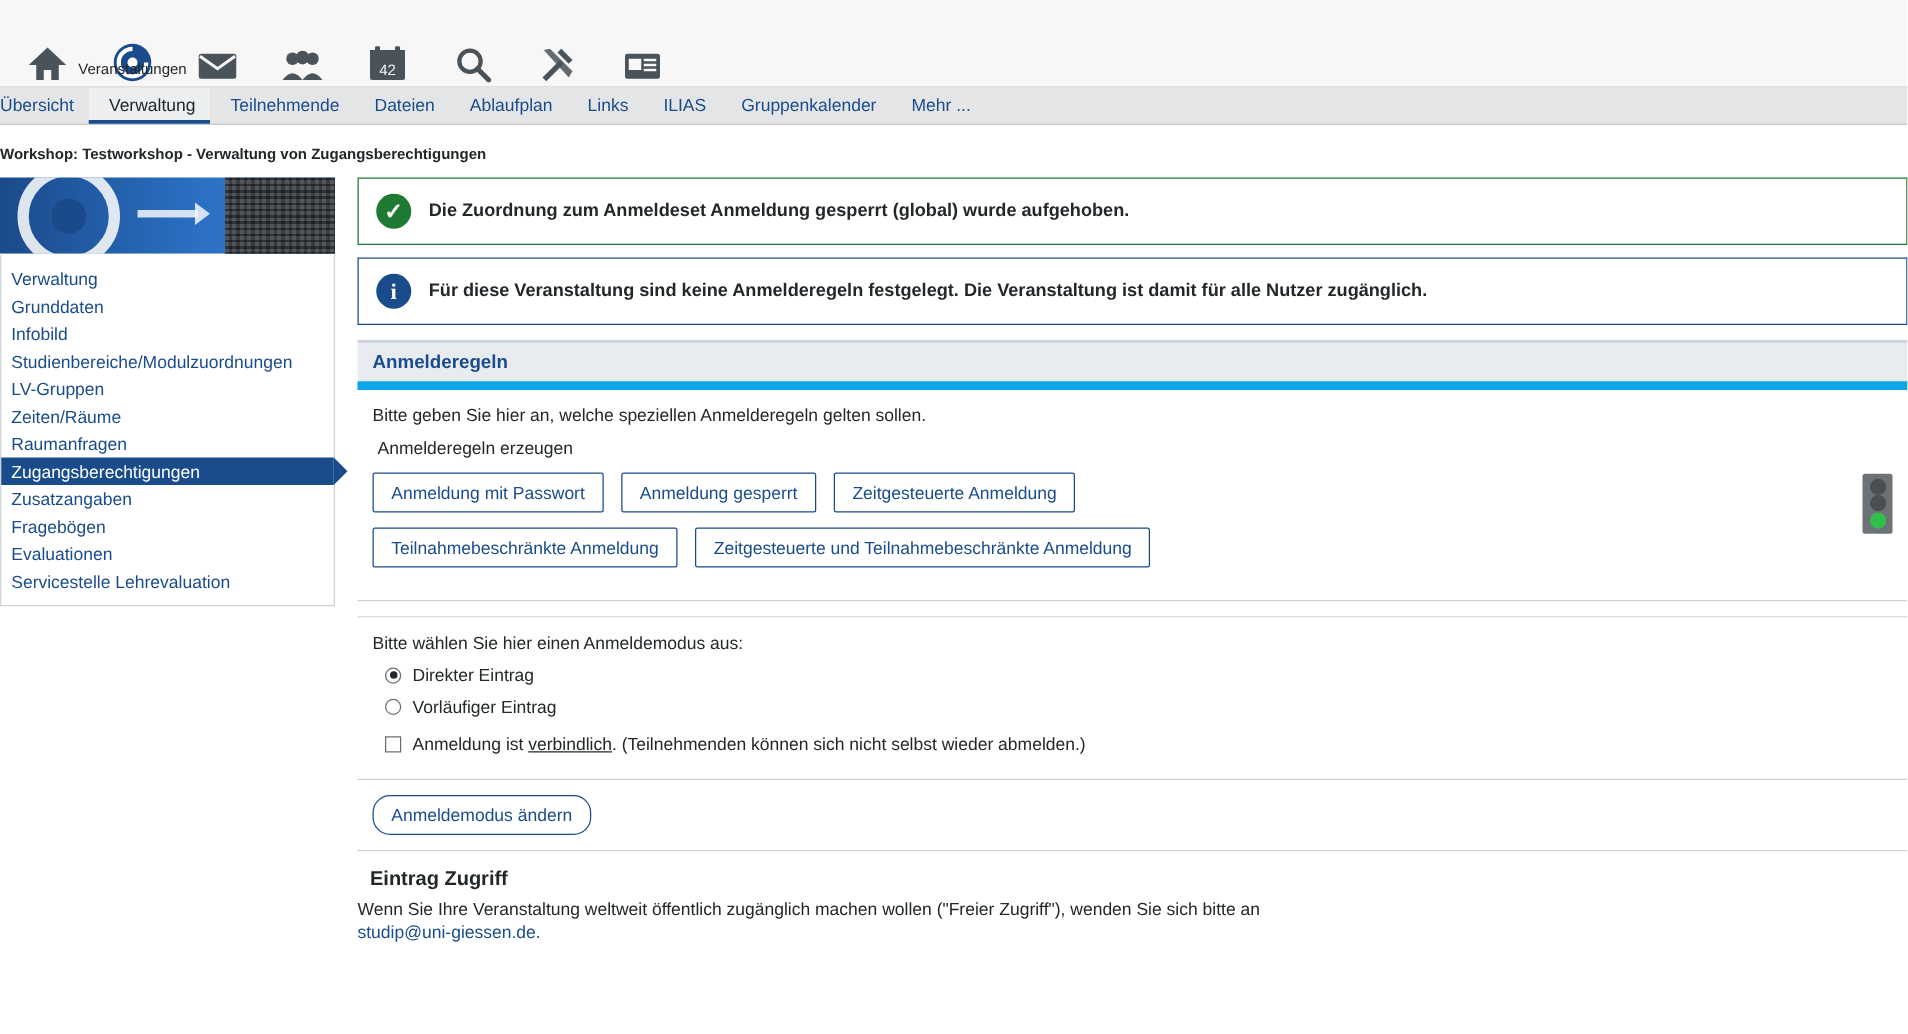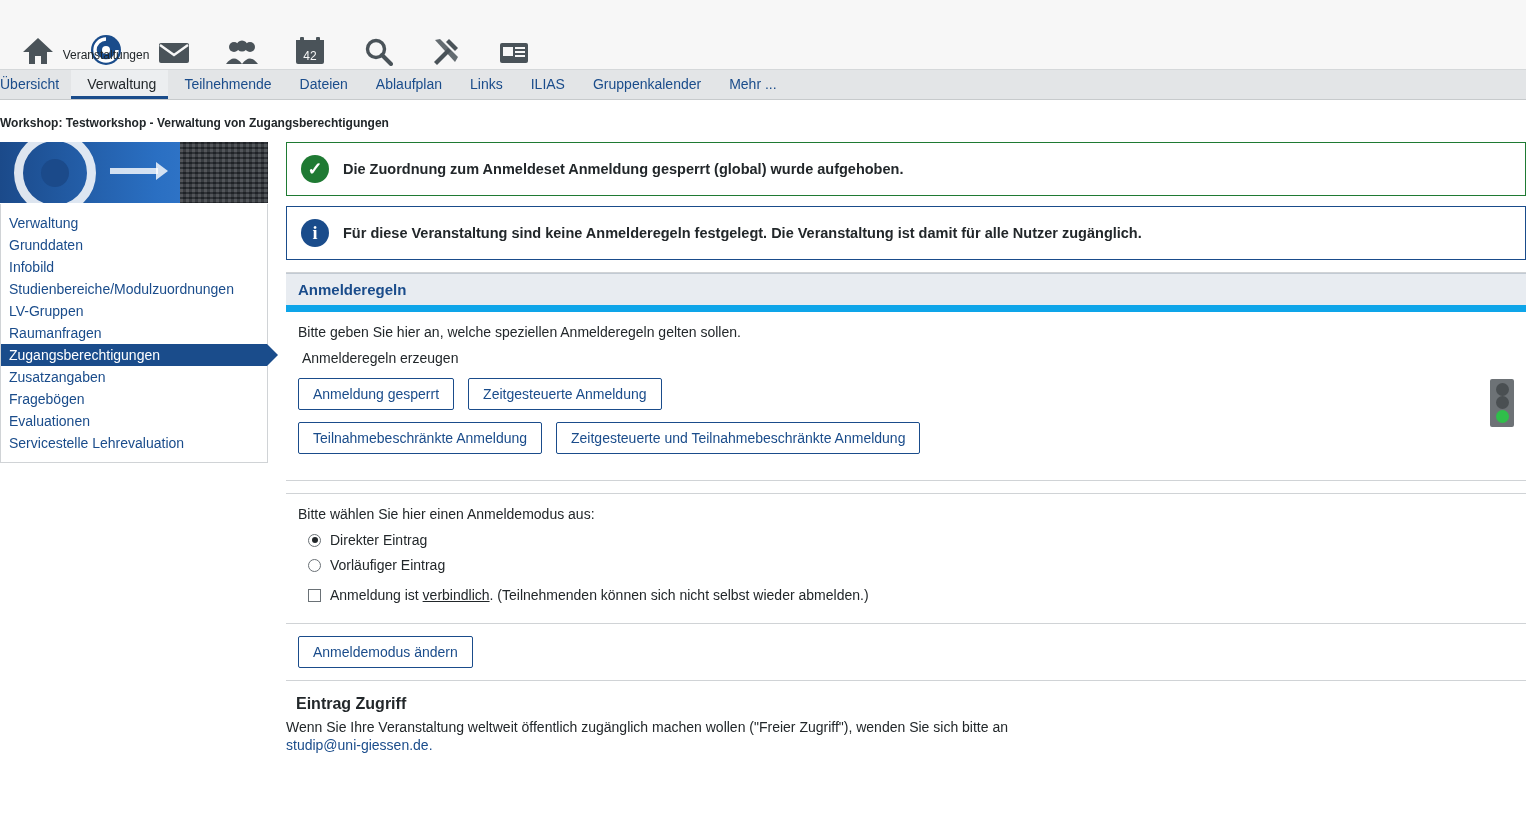--- a/index.html
+++ b/index.html
@@ -408,20 +408,21 @@
         <div class="swirl"></div>
         <div class="arrow"></div>
         <div class="crowd"></div>
       </div>
       <div class="sidenav">
         <div class="sidenav-item">Verwaltung</div>
         <div class="sidenav-item">Grunddaten</div>
         <div class="sidenav-item">Infobild</div>
         <div class="sidenav-item">Studienbereiche/Modulzuordnungen</div>
         <div class="sidenav-item">LV-Gruppen</div>
+        <div class="sidenav-item">Zeiten/Räume</div>
         <div class="sidenav-item">Raumanfragen</div>
         <div class="sidenav-item active">Zugangsberechtigungen</div>
         <div class="sidenav-item">Zusatzangaben</div>
         <div class="sidenav-item">Fragebögen</div>
         <div class="sidenav-item">Evaluationen</div>
         <div class="sidenav-item">Servicestelle Lehrevaluation</div>
       </div>
     </div>
 
     <div class="content">
@@ -435,20 +436,21 @@
         <span class="ic">i</span>
         <span>Für diese Veranstaltung sind keine Anmelderegeln festgelegt. Die Veranstaltung ist damit für alle Nutzer zugänglich.</span>
       </div>
 
       <div class="panel">
         <div class="panel-head">Anmelderegeln</div>
         <div class="panel-body">
           <p>Bitte geben Sie hier an, welche speziellen Anmelderegeln gelten sollen.</p>
           <div class="subtle-label">Anmelderegeln erzeugen</div>
           <div class="btn-row">
+            <button class="btn">Anmeldung mit Passwort</button>
             <button class="btn">Anmeldung gesperrt</button>
             <button class="btn">Zeitgesteuerte Anmeldung</button>
           </div>
           <div class="btn-row">
             <button class="btn">Teilnahmebeschränkte Anmeldung</button>
             <button class="btn">Zeitgesteuerte und Teilnahmebeschränkte Anmeldung</button>
           </div>
         </div>
       </div>
 
@@ -467,21 +469,21 @@
           </div>
 
           <div class="check-row" style="margin-top:14px;">
             <span class="checkbox"></span>
             <span>
               <span>Anmeldung ist </span><span class="underline">verbindlich</span><span>. (Teilnehmenden können sich nicht selbst wieder abmelden.)</span>
             </span>
           </div>
         </div>
         <div class="mode-actions">
-          <button class="btn" style="margin-left:12px;">Anmeldemodus ändern</button>
+          <button class="btn" style="margin-left:12px;border-radius:14px;">Anmeldemodus ändern</button>
         </div>
       </div>
 
       <div>
         <div class="free-access-title">Eintrag Zugriff</div>
         <p class="free-access-text">Wenn Sie Ihre Veranstaltung weltweit öffentlich zugänglich machen wollen ("Freier Zugriff"), wenden Sie sich bitte an</p>
         <a class="link">studip@uni-giessen.de.</a>
       </div>
 
     </div>

